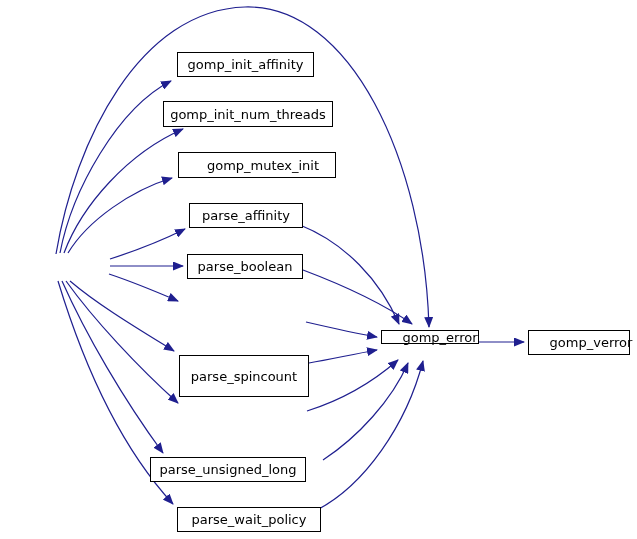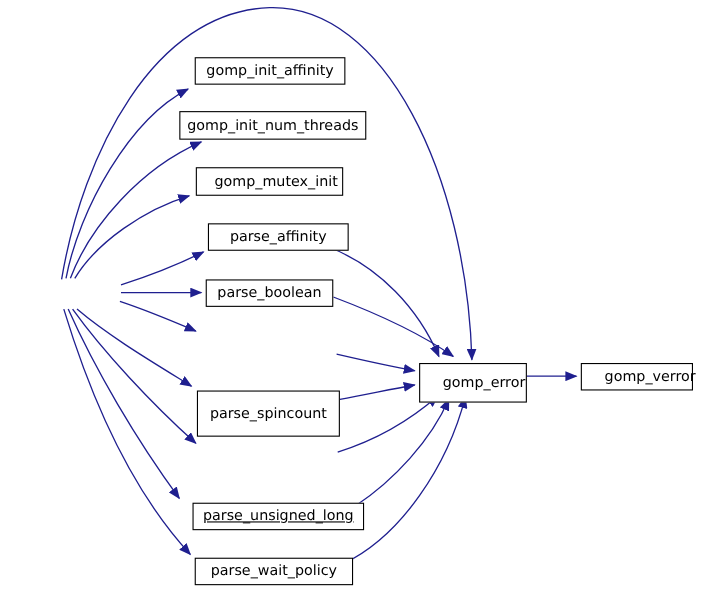--- a/index.html
+++ b/index.html
@@ -80,31 +80,31 @@
     <path class="edge" d="M 323,460 C 358,437 392,400 408,363" marker-end="url(#ah)"></path>
     <path class="edge" d="M 313,512 C 365,487 407,423 423,361" marker-end="url(#ah)"></path>
     <path class="edge" d="M 479,342 L 524,342" marker-end="url(#ah)"></path>
   </svg>
 
 
   <div class="node" style="left:177px; top:52px;  width:137px; height:25px;">gomp_init_affinity</div>
 
   <div class="node" style="left:163px; top:101px; width:170px; height:26px;">gomp_init_num_threads</div>
 
-  <div class="node" style="left:178px; top:152px; width:134px; height:26px;padding-left:12px;">gomp_mutex_init</div>
+  <div class="node" style="left:178px; top:152px; width:158px; height:26px;padding-left:12px;">gomp_mutex_init</div>
 
-  <div class="node" style="left:189px; top:203px; width:128px; height:25px;">parse_affinity</div>
+  <div class="node" style="left:189px; top:203px; width:114px; height:25px;">parse_affinity</div>
 
   <div class="node" style="left:187px; top:254px; width:116px; height:25px;">parse_boolean</div>
 
 
   <div class="node" style="left:179px; top:355px; width:130px; height:42px;">parse_spincount</div>
 
 
-  <div class="node" style="left:175px; top:457px; width:156px; height:25px;text-decoration:underline;">parse_unsigned_long</div>
+  <div class="node" style="left:150px; top:457px; width:156px; height:25px;">parse_unsigned_long</div>
 
   <div class="node" style="left:177px; top:507px; width:144px; height:25px;">parse_wait_policy</div>
 
-  <div class="node" style="left:381px; top:330px; width:98px;  height:36px;padding-left:20px;">gomp_error</div>
+  <div class="node" style="left:381px; top:330px; width:98px;  height:14px;padding-left:20px;">gomp_error</div>
 
   <div class="node" style="left:528px; top:330px; width:102px; height:25px;padding-left:24px;">gomp_verror</div>
 
 </div>
 
 </body></html>

